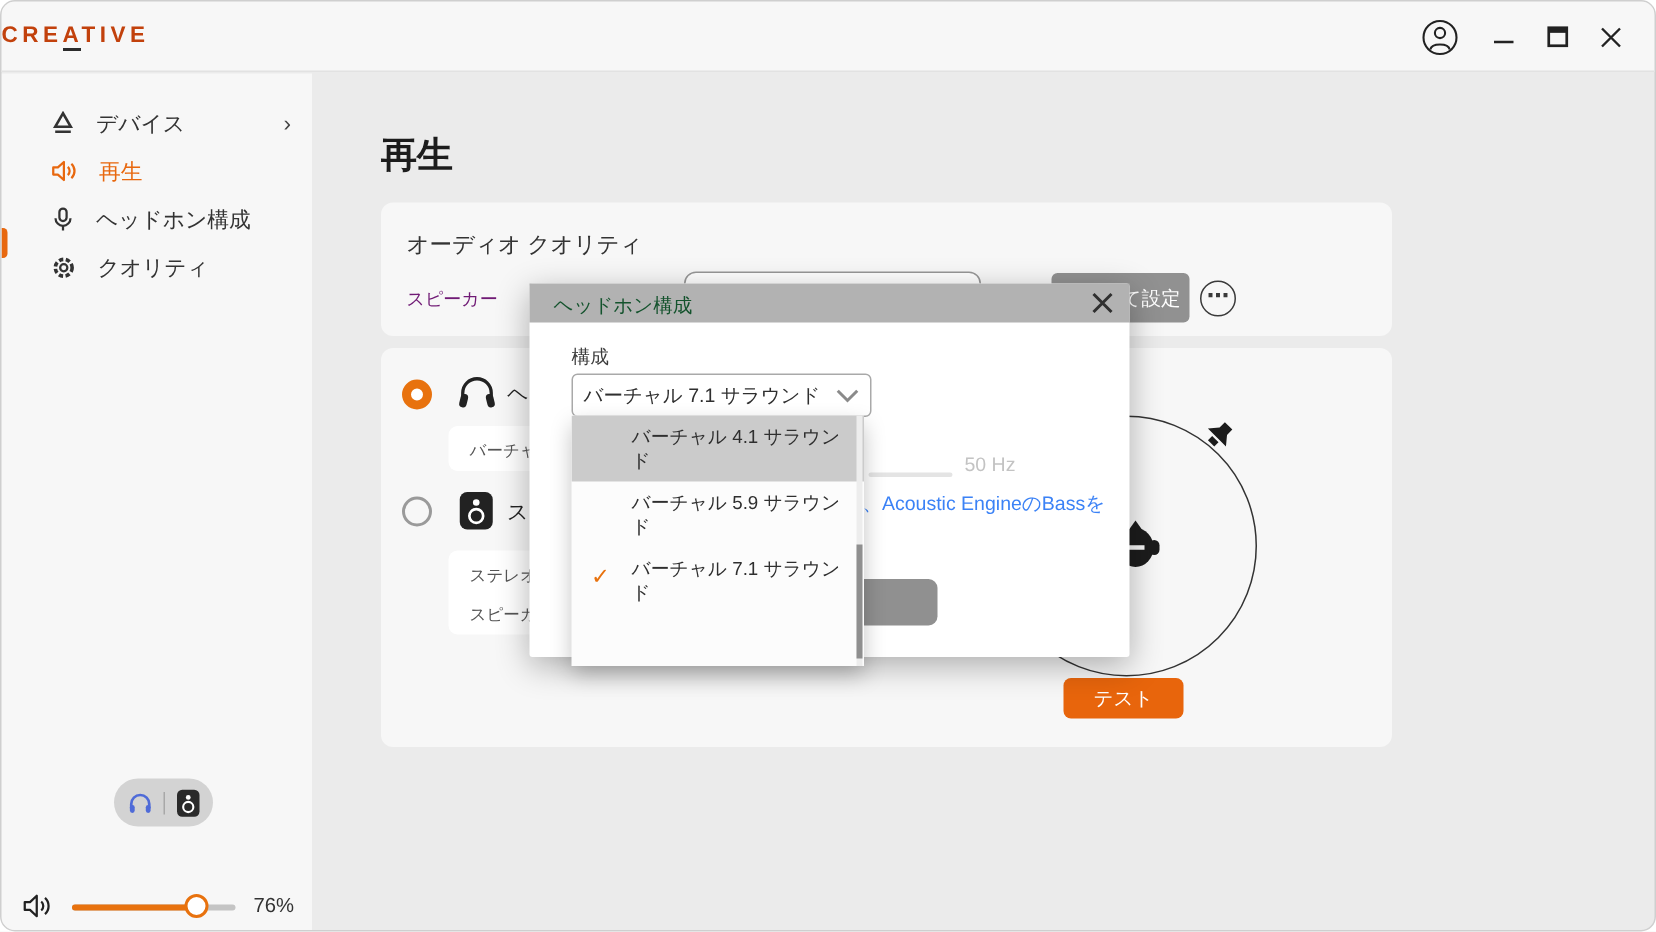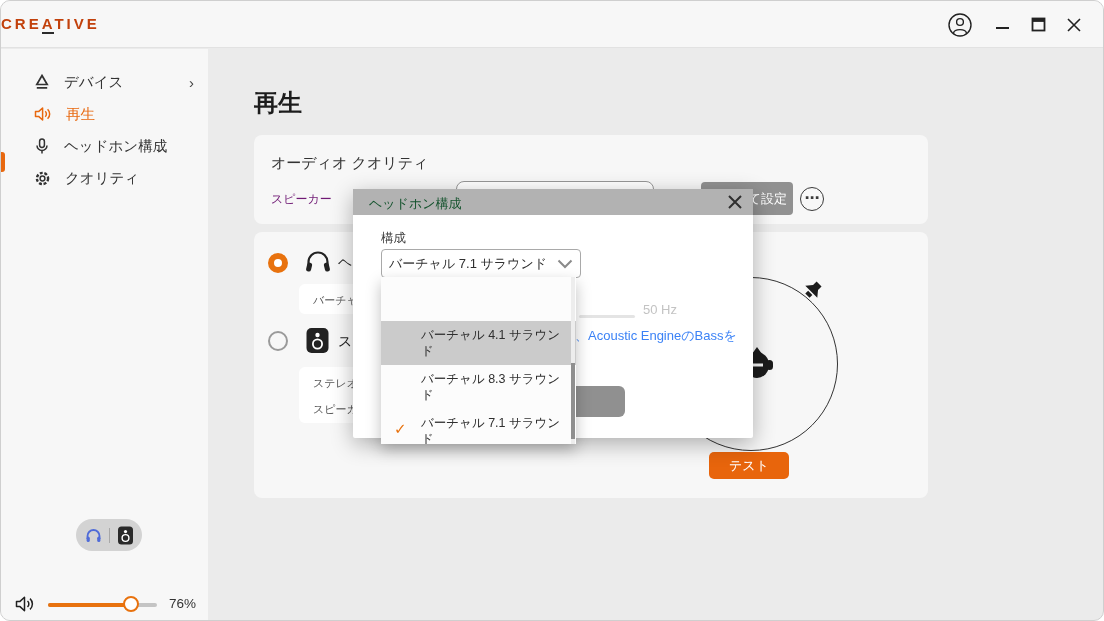--- a/index.html
+++ b/index.html
@@ -74,21 +74,21 @@
   .xover-value { position:absolute; left:290px; top:113px; font-size:13px; color:#c3c3c3; }
   .bass-text { position:absolute; left:222px; top:138px; font-size:13px; color:#3b82f6; width:170px; }
   .modal-gray-btn { position:absolute; left:208px; top:197px; width:64px; height:31px; background:#909090; border:none; border-radius:6px; cursor:pointer; }
 
   
   .dropdown { position:absolute; left:380px; top:276px; width:195px; height:167px; background:#fcfcfc;
               box-shadow:0 6px 14px rgba(0,0,0,0.25); overflow:hidden; }
   .dd-option { position:relative; width:100%; min-height:44px; padding:6px 10px 6px 40px; font-size:12.5px; line-height:16px;
                color:#2f2f2f; cursor:pointer; }
   .dd-option .dd-text { display:block; width:142px; }
-  .dd-option.hover { background:#cbcbcb;margin-top:44px; }
+  .dd-option.hover { background:#cbcbcb; }
   .dd-check { position:absolute; left:13px; top:12px; color:#e8720e; font-size:15px; font-weight:bold; }
   .dd-scroll-track { position:absolute; right:1px; top:0; width:4px; height:167px; background:#ededed; }
   .dd-scroll-thumb { position:absolute; right:1px; top:86px; width:4px; height:76px; background:#8f8f8f; cursor:grab; }
 
   svg { display:block; }
 </style>
 </head>
 <body>
 
 <div class="window">
@@ -282,21 +282,21 @@
     <div class="xover-value">50 Hz</div>
     <div class="bass-text">、Acoustic EngineのBassを</div>
     <button class="modal-gray-btn"></button>
   </div>
 
   <div class="dropdown">
     <div class="dd-option hover">
       <span class="dd-text">バーチャル 4.1 サラウンド</span>
     </div>
     <div class="dd-option">
-      <span class="dd-text">バーチャル 8.3 サラウンド</span>
+      <span class="dd-text">バーチャル 5.9 サラウンド</span>
     </div>
     <div class="dd-option">
       <span class="dd-check">✓</span>
       <span class="dd-text">バーチャル 7.1 サラウンド</span>
     </div>
     <div class="dd-scroll-track"></div>
     <div class="dd-scroll-thumb"></div>
   </div>
 
 </div>

